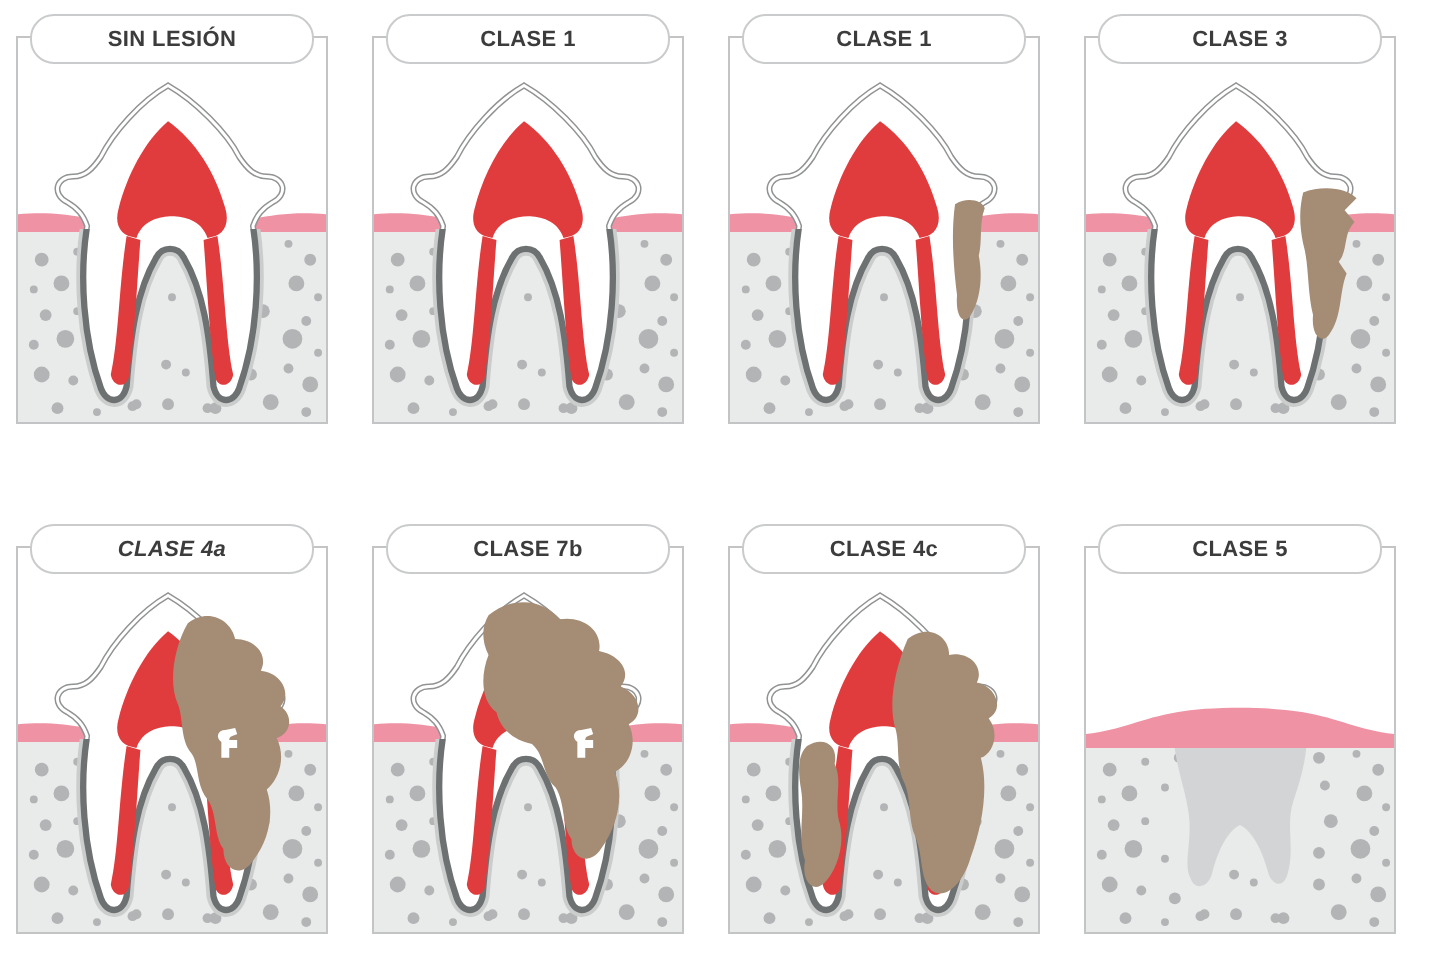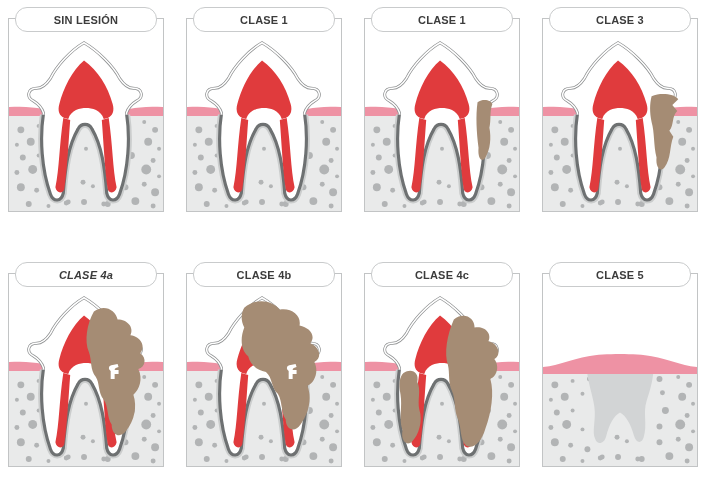--- a/index.html
+++ b/index.html
@@ -421,21 +421,21 @@
           <path d="M76 42 C64 52 55 70 51 86 C49 93 51 98 56 100 L60 101 C63 92 72 90 78 90 C84 90 93 92 96 101 L100 100 C105 98 107 93 105 86 C100 68 90 52 76 42 Z" fill="#e03b3d"></path>
           <path d="M55 100 L62 102 C60 128 59 152 56 172 C54 177 48 176 47 170 C51 152 51 126 55 100 Z" fill="#e03b3d"></path>
           <path d="M94 102 L101 100 C105 126 105 152 109 170 C108 176 102 177 100 172 C97 152 96 128 94 102 Z" fill="#e03b3d"></path>
           <path d="M86 38 C96 30 108 36 110 46 C120 46 127 54 123 62 C133 63 139 73 133 80 C140 85 138 94 131 96 C136 106 132 117 126 122 C130 134 127 148 119 158 C113 167 104 163 104 152 C99 145 101 134 96 127 C90 120 92 110 88 104 C82 97 84 87 81 79 C76 68 79 50 86 38 Z" fill="#a58c74"></path>
           <path d="M105 92 C101 92 100 96 103 98 L103 106 L107 106 L107 101 L111 101 L111 97 L107 97 C107 95 109 95 111 94 L110 91 Z" fill="#ffffff"></path>
         </svg>
       </div>
     </figure>
     <figure class="panel" style="left: 186px; top: 273px;">
       <figcaption class="pill">
-        <span class="pill-text">CLASE 4b</span>
+        <span class="pill-text">CLASE 7b</span>
       </figcaption>
       <div class="art">
         <svg viewBox="0 0 156 194" preserveAspectRatio="none" xmlns="http://www.w3.org/2000/svg">
           <defs>
     <clipPath id="above5">
               <rect x="-2" y="-2" width="160" height="98.5"></rect>
             </clipPath>
     <clipPath id="below5">
               <rect x="-2" y="96.5" width="160" height="100"></rect>
             </clipPath>

